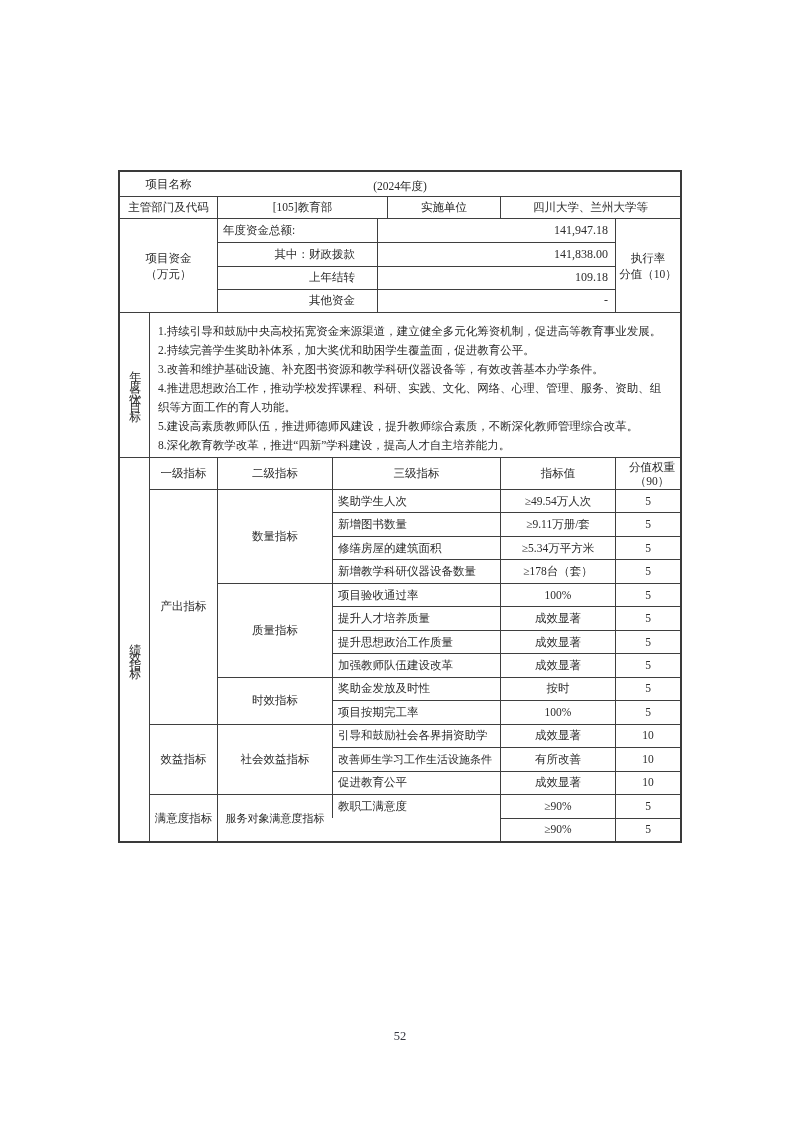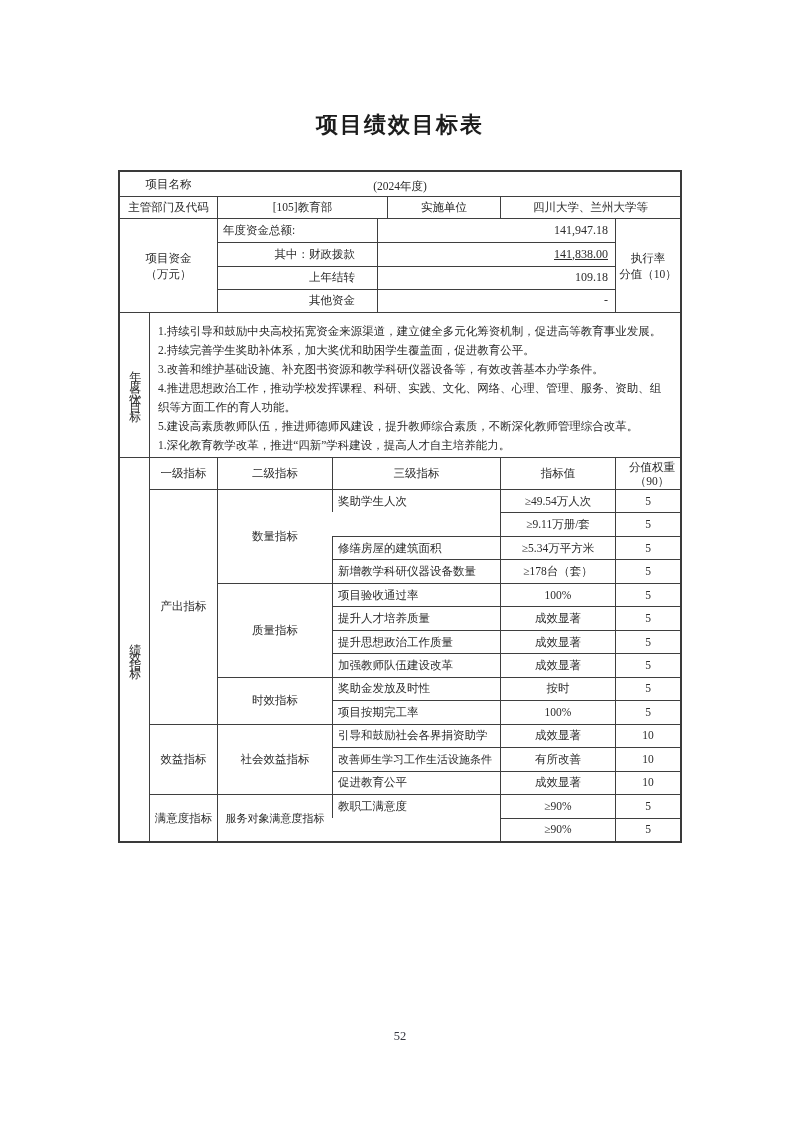--- a/index.html
+++ b/index.html
@@ -55,21 +55,20 @@
   .page-number{
     position:absolute;top:1029px;left:0;width:100%;
     text-align:center;font-size:12.5px;color:#34353f;
   }
 </style>
 </head>
 <body>
 
 <div class="page">
 
-  <div class="doc-title">项目绩效目标表</div>
   <div class="doc-subtitle">(2024年度)</div>
 
   <div class="tbl">
 
     <div class="sec" style="grid-template-columns:97px 463px;height:24px;">
       <div class="cell nl nt">项目名称</div>
     </div>
 
     <div class="sec" style="grid-template-columns:97px 170px 113px 180px;height:22px;">
       <div class="cell nl nt">主管部门及代码</div>
@@ -81,21 +80,21 @@
     <div class="sec" style="grid-template-columns:97px 160px 238px 65px;grid-template-rows:repeat(4,1fr);height:94px;">
       <div class="cell nl nt two-line" style="grid-column:1;grid-row:1/span 4;">
         <span>项目资金</span>
         <span>（万元）</span>
       </div>
 
       <div class="cell nt al" style="grid-column:2;grid-row:1;">年度资金总额:</div>
       <div class="cell nt ar val-r" style="grid-column:3;grid-row:1;">141,947.18</div>
 
       <div class="cell ar lab-r" style="grid-column:2;grid-row:2;">其中：财政拨款</div>
-      <div class="cell ar val-r" style="grid-column:3;grid-row:2;text-decoration:underline;">141,838.00</div>
+      <div class="cell ar val-r" style="grid-column:3;grid-row:2;">141,838.00</div>
 
       <div class="cell ar lab-r" style="grid-column:2;grid-row:3;">上年结转</div>
       <div class="cell ar val-r" style="grid-column:3;grid-row:3;">109.18</div>
 
       <div class="cell ar lab-r" style="grid-column:2;grid-row:4;">其他资金</div>
       <div class="cell ar val-r" style="grid-column:3;grid-row:4;">-</div>
 
       <div class="cell nt two-line" style="grid-column:4;grid-row:1/span 4;">
         <span>执行率</span>
         <span>分值（10）</span>
@@ -105,21 +104,21 @@
     <div class="sec" style="grid-template-columns:29px 531px;height:145px;">
       <div class="cell nl nt">
         <span class="vtext">年度总体目标</span>
       </div>
       <div class="cell nt obj-body">
         <span class="obj-line">1.持续引导和鼓励中央高校拓宽资金来源渠道，建立健全多元化筹资机制，促进高等教育事业发展。</span>
         <span class="obj-line">2.持续完善学生奖助补体系，加大奖优和助困学生覆盖面，促进教育公平。</span>
         <span class="obj-line">3.改善和维护基础设施、补充图书资源和教学科研仪器设备等，有效改善基本办学条件。</span>
         <span class="obj-line">4.推进思想政治工作，推动学校发挥课程、科研、实践、文化、网络、心理、管理、服务、资助、组织等方面工作的育人功能。</span>
         <span class="obj-line">5.建设高素质教师队伍，推进师德师风建设，提升教师综合素质，不断深化教师管理综合改革。</span>
-        <span class="obj-line">1.深化教育教学改革，推进“四新”学科建设，提高人才自主培养能力。</span>
+        <span class="obj-line">8.深化教育教学改革，推进“四新”学科建设，提高人才自主培养能力。</span>
       </div>
     </div>
 
     <div class="sec" style="grid-template-columns:29px 68px 115px 168px 115px 65px;grid-template-rows:31px repeat(15,1fr);height:384px;">
 
       <div class="cell nl nt" style="grid-column:1;grid-row:1/span 16;">
         <span class="vtext">绩效指标</span>
       </div>
 
       <div class="cell nt" style="grid-column:2;grid-row:1;">一级指标</div>
@@ -138,20 +137,21 @@
       <div class="cell" style="grid-column:3;grid-row:2/span 4;">数量指标</div>
       <div class="cell" style="grid-column:3;grid-row:6/span 4;">质量指标</div>
       <div class="cell" style="grid-column:3;grid-row:10/span 2;">时效指标</div>
       <div class="cell" style="grid-column:3;grid-row:12/span 3;">社会效益指标</div>
       <div class="cell" style="grid-column:3;grid-row:15/span 2;font-size:11px;">服务对象满意度指标</div>
 
       <div class="cell al" style="grid-column:4;grid-row:2;">奖助学生人次</div>
       <div class="cell" style="grid-column:5;grid-row:2;">≥49.54万人次</div>
       <div class="cell" style="grid-column:6;grid-row:2;">5</div>
 
+      <div class="cell al" style="grid-column:4;grid-row:3;">新增图书数量</div>
       <div class="cell" style="grid-column:5;grid-row:3;">≥9.11万册/套</div>
       <div class="cell" style="grid-column:6;grid-row:3;">5</div>
 
       <div class="cell al" style="grid-column:4;grid-row:4;">修缮房屋的建筑面积</div>
       <div class="cell" style="grid-column:5;grid-row:4;">≥5.34万平方米</div>
       <div class="cell" style="grid-column:6;grid-row:4;">5</div>
 
       <div class="cell al" style="grid-column:4;grid-row:5;">新增教学科研仪器设备数量</div>
       <div class="cell" style="grid-column:5;grid-row:5;">≥178台（套）</div>
       <div class="cell" style="grid-column:6;grid-row:5;">5</div>

